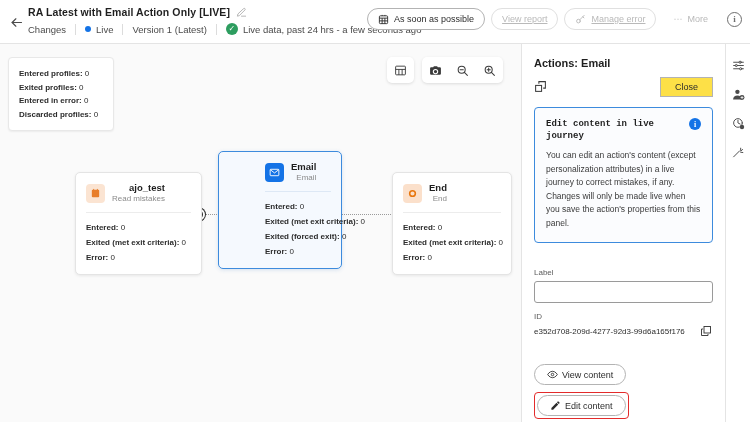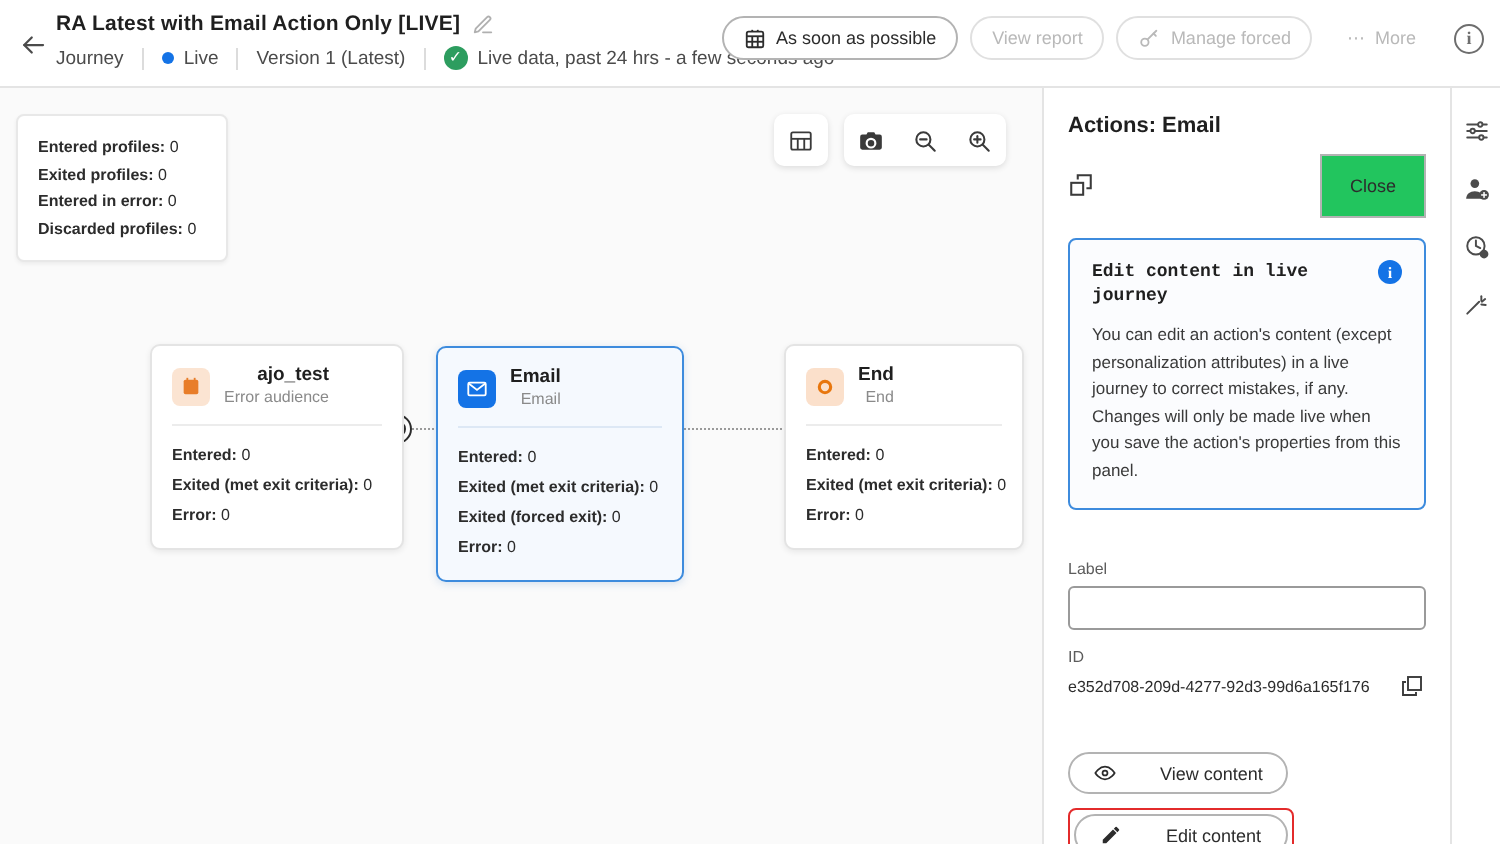--- a/index.html
+++ b/index.html
@@ -50,21 +50,21 @@
   .header-actions {
     position: absolute; right: 8px; top: 8px;
     display: flex; align-items: center; gap: 6px;
   }
   .hbtn {
     height: 22px; border: 1px solid #b3b3b3; border-radius: 11px;
     background: #fff; font-size: 9px; color: #2c2c2c;
     padding: 0 10px; display: flex; align-items: center; gap: 5px;
     cursor: pointer; white-space: nowrap;
   }
-  .hbtn.disabled { color: #b9b9b9; border-color: #e0e0e0; }
+  .hbtn.disabled { color: #b9b9b9; border-color: #e0e0e0; text-decoration: underline; }
   .hbtn.ghost { border-color: transparent; background: transparent; color: #b9b9b9; }
   .hbtn .ic { display: flex; align-items: center; }
   .info-circle {
     width: 15px; height: 15px; border-radius: 50%;
     border: 1.2px solid #6e6e6e; color: #6e6e6e;
     font-size: 9px; font-weight: bold;
     display: flex; align-items: center; justify-content: center;
     cursor: pointer; margin-left: 2px; font-family: "Liberation Serif", serif;
   }
 
@@ -144,22 +144,22 @@
     width: 204px; flex: none;
     background: #fff;
     border-left: 1px solid #e4e4e4;
     display: flex; flex-direction: column;
     overflow: hidden;
   }
   .panel-title { font-size: 11px; font-weight: bold; color: #1f1f1f; padding: 13px 12px 8px 12px; }
   .panel-subbar { display: flex; align-items: center; justify-content: space-between; padding: 0 12px 8px 12px; }
   .expand-icon { width: 14px; height: 14px; color: #3a3a3a; cursor: pointer; display:flex; }
   .close-btn {
-    height: 32px; border: 1px solid #b3b3b3; border-radius: 0;
-    background: #22c55e; font-size: 9px; color: #2c2c2c;
+    height: 20px; border: 1px solid #b3b3b3; border-radius: 0;
+    background: #fde047; font-size: 9px; color: #2c2c2c;
     padding: 0 14px; display: flex; align-items: center; cursor: pointer;
   }
 
   .infobox {
     margin: 2px 12px 0 12px;
     border: 1px solid #3d8bdd; border-radius: 4px;
     background: #fbfcfe;
     padding: 10px 11px 12px 11px;
   }
   .infobox-head { display: flex; align-items: flex-start; justify-content: space-between; gap: 6px; }
@@ -183,21 +183,21 @@
     outline: none;
   }
   .id-row { display: flex; align-items: center; justify-content: space-between; gap: 6px; margin-top: 3px; }
   .id-value { font-size: 8px; color: #2c2c2c; word-break: break-all; line-height: 12px; }
   .copy-icon { width: 13px; height: 13px; color: #3a3a3a; flex: none; cursor: pointer; display:flex; }
 
   .content-btns { padding: 14px 12px 12px 12px; display: flex; flex-direction: column; gap: 7px; align-items: flex-start; }
   .pill-btn {
     height: 21px; border: 1px solid #b3b3b3; border-radius: 11px;
     background: #fff; font-size: 9px; color: #2c2c2c;
-    padding: 0 12px; display: flex; align-items: center; gap: 22px; cursor: pointer;
+    padding: 0 12px; display: flex; align-items: center; gap: 4px; cursor: pointer;
   }
   .hl-wrap { border: 1.5px solid #e32b2b; border-radius: 4px; padding: 2px; display: inline-flex; }
 
   .opt-block { padding: 11px 12px 0 12px; }
 
   
   .rail {
     width: 25px; flex: none;
     background: #fff; border-left: 1px solid #e4e4e4;
     display: flex; flex-direction: column; align-items: center;
@@ -224,21 +224,21 @@
       <span class="journey-title">RA Latest with Email Action Only [LIVE]</span>
       <span class="pencil-icon">
         <svg width="11" height="11" viewBox="0 0 24 24" fill="none" stroke="currentColor" stroke-width="2" stroke-linecap="round" stroke-linejoin="round">
           <path d="M12 20h9"></path>
             <path d="M16.5 3.5a2.12 2.12 0 0 1 3 3L7 19l-4 1 1-4Z"></path>
         </svg>
       </span>
     </div>
 
     <div class="meta-row">
-      <span class="seg">Journey</span>
+      <span class="seg">Changes</span>
       <span class="divider-v"></span>
       <span class="seg">
         <span class="dot-live"></span>
         <span>Live</span>
       </span>
       <span class="divider-v"></span>
       <span class="seg">Version 1 (Latest)</span>
       <span class="divider-v"></span>
       <span class="seg">
         <span class="check-badge">✓</span>
@@ -265,21 +265,21 @@
         <span>View report</span>
       </div>
       <div class="hbtn disabled">
         <span class="ic">
           <svg width="11" height="11" viewBox="0 0 24 24" fill="none" stroke="currentColor" stroke-width="2" stroke-linecap="round">
             <circle cx="7.5" cy="15.5" r="4"></circle>
               <line x1="10.5" y1="12.5" x2="20" y2="3"></line>
             <line x1="17" y1="6" x2="19.5" y2="8.5"></line>
           </svg>
         </span>
-        <span>Manage forced</span>
+        <span>Manage error</span>
       </div>
       <div class="hbtn ghost">
         <span class="ic">⋯</span>
         <span>More</span>
       </div>
       <div class="info-circle">i</div>
     </div>
   </div>
 
   <div class="body">
@@ -348,41 +348,41 @@
         <div class="node-head">
           <div class="node-icon audience">
             <svg width="11" height="11" viewBox="0 0 24 24" fill="currentColor">
               <rect x="4" y="4" width="16" height="16" rx="2"></rect>
               <rect x="7" y="2" width="2" height="4" fill="currentColor"></rect>
               <rect x="15" y="2" width="2" height="4" fill="currentColor"></rect>
             </svg>
           </div>
           <div>
             <div class="node-title">ajo_test</div>
-            <div class="node-sub">Error audience</div>
+            <div class="node-sub">Read mistakes</div>
           </div>
         </div>
         <div class="node-sep"></div>
         <div class="node-stats">
           <div class="stat">
             <b>Entered:</b>
             <span>0</span>
           </div>
           <div class="stat">
             <b>Exited (met exit criteria):</b>
             <span>0</span>
           </div>
           <div class="stat">
             <b>Error:</b>
             <span>0</span>
           </div>
         </div>
       </div>
 
-      <div class="node selected" style="left:218px; top:129px; width:124px;">
+      <div class="node selected" style="left:218px; top:107px; width:124px;padding-left:36px;">
         <div class="node-head">
           <div class="node-icon email">
             <svg width="11" height="11" viewBox="0 0 24 24" fill="none" stroke="currentColor" stroke-width="2">
               <rect x="2.5" y="5" width="19" height="14" rx="1.5"></rect>
               <polyline points="3,6 12,13 21,6"></polyline>
             </svg>
           </div>
           <div>
             <div class="node-title">Email</div>
             <div class="node-sub">Email</div>

